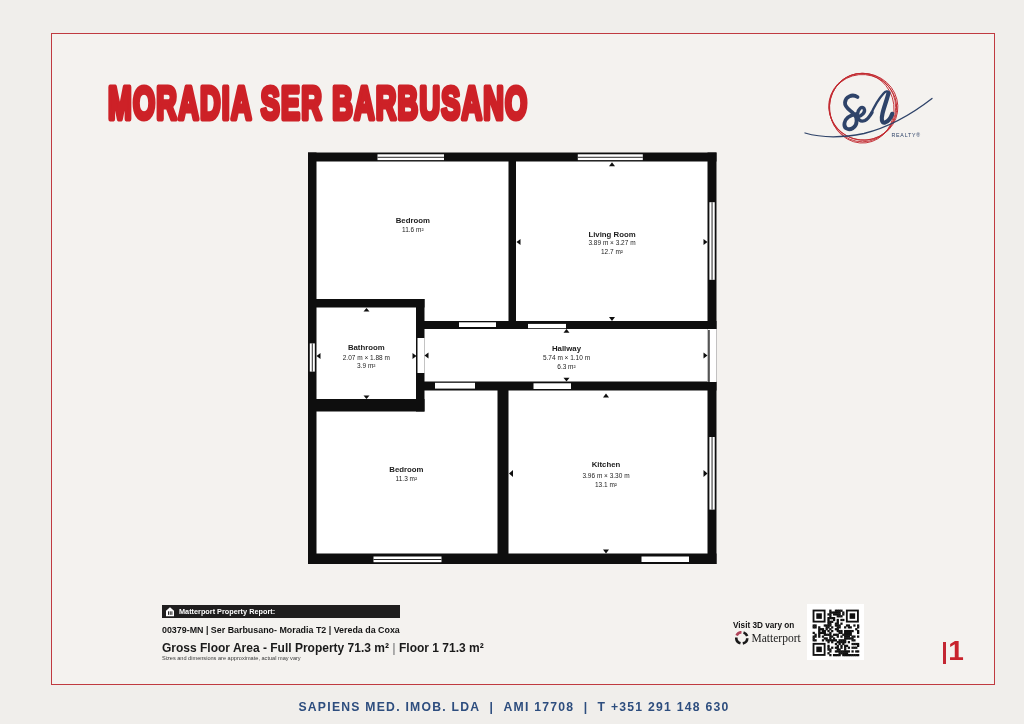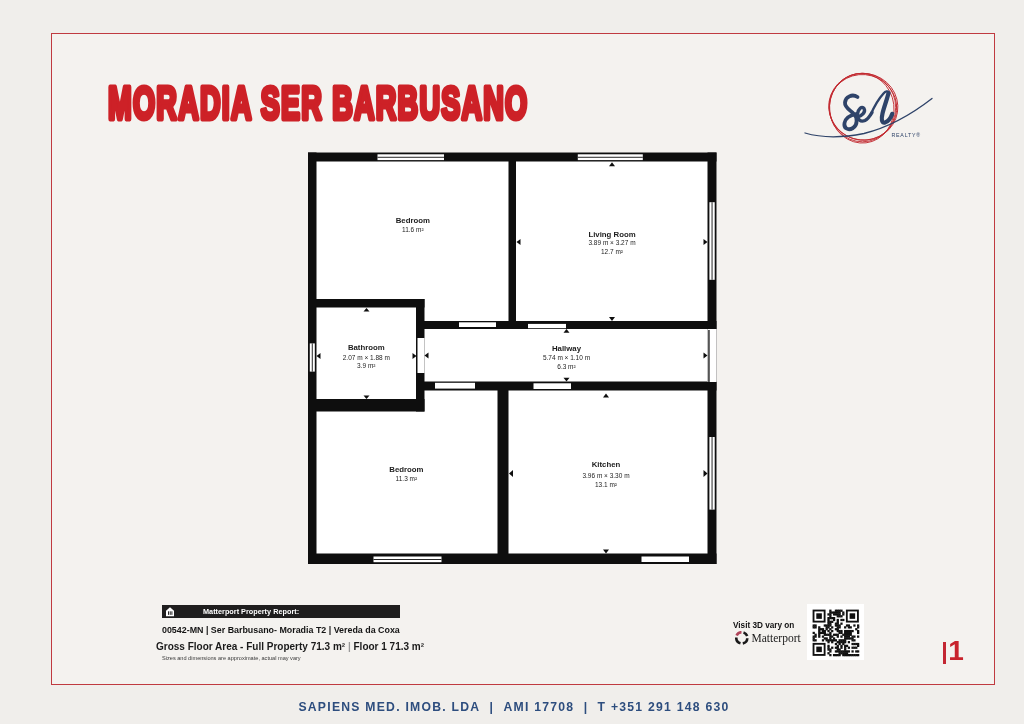--- a/index.html
+++ b/index.html
@@ -117,23 +117,23 @@
   </g>
 </svg>
 
 <div class="abs" style="left:162px;top:604.5px;width:238px;height:13px;background:#1f1e1e;"></div>
 <svg class="abs" style="left:166px;top:607px;" width="8" height="9.5" viewBox="0 0 9 10">
   <path d="M 0,4 L 4.5,0 L 9,4 L 9,10 L 0,10 Z" fill="#fff"></path>
   <rect x="2.3" y="4.5" width="1.1" height="4" fill="#1f1e1e"></rect>
   <rect x="4.2" y="4.5" width="1.1" height="4" fill="#1f1e1e"></rect>
   <rect x="6.1" y="4.5" width="1.1" height="4" fill="#1f1e1e"></rect>
 </svg>
-<div class="abs" style="left:179px;top:606.5px;color:#fff;font-size:7.3px;font-weight:bold;margin-left:24px;">Matterport Property Report:</div>
-<div class="abs" style="left:162px;top:625px;color:#141414;font-size:8.9px;font-weight:bold;">00542-MN | Ser Barbusano- Moradia T2 | Vereda da Coxa</div>
-<div class="abs" style="left:156px;top:640.8px;color:#1a1a1a;font-size:10px;font-weight:bold;">Gross Floor Area - Full Property 71.3 m² <span style="color:#999;">|</span> Floor 1 71.3 m²</div>
+<div class="abs" style="left:179px;top:606.5px;color:#fff;font-size:7.3px;font-weight:bold;">Matterport Property Report:</div>
+<div class="abs" style="left:162px;top:625px;color:#141414;font-size:8.9px;font-weight:bold;">00379-MN | Ser Barbusano- Moradia T2 | Vereda da Coxa</div>
+<div class="abs" style="left:162px;top:640.8px;color:#1a1a1a;font-size:12px;font-weight:bold;">Gross Floor Area - Full Property 71.3 m² <span style="color:#999;">|</span> Floor 1 71.3 m²</div>
 <div class="abs" style="left:162px;top:654.8px;color:#3a3a3a;font-size:5.6px;">Sizes and dimensions are approximate, actual may vary</div>
 
 <div class="abs" style="left:733px;top:621px;color:#111;font-size:8.2px;font-weight:bold;">Visit 3D vary on</div>
 <svg class="abs" style="left:734.5px;top:631px;" width="72" height="14" viewBox="0 0 72 14">
   <g fill="none">
     <path d="M 6.5,1.2 A 5.5,5.5 0 0 0 1.6,4.6" stroke="#b0455a" stroke-width="2.6"></path>
     <path d="M 1.3,6.5 A 5.6,5.6 0 0 0 5.5,12.3" stroke="#1a1a1a" stroke-width="2.6"></path>
     <path d="M 7.8,12.4 A 5.6,5.6 0 0 0 12.3,7.2" stroke="#1a1a1a" stroke-width="2.6"></path>
     <path d="M 12.2,5 A 5.6,5.6 0 0 0 8.5,1.4" stroke="#1a1a1a" stroke-width="2.6"></path>
   </g>

